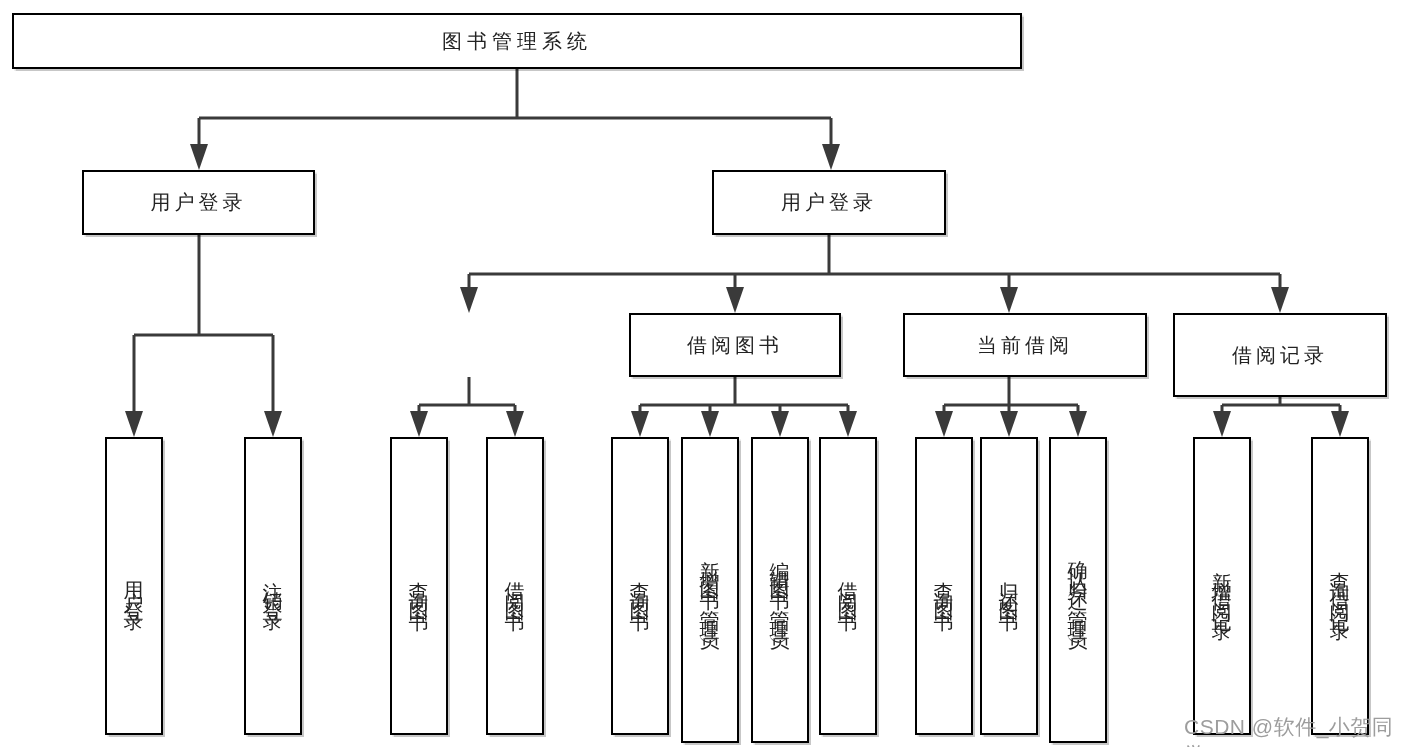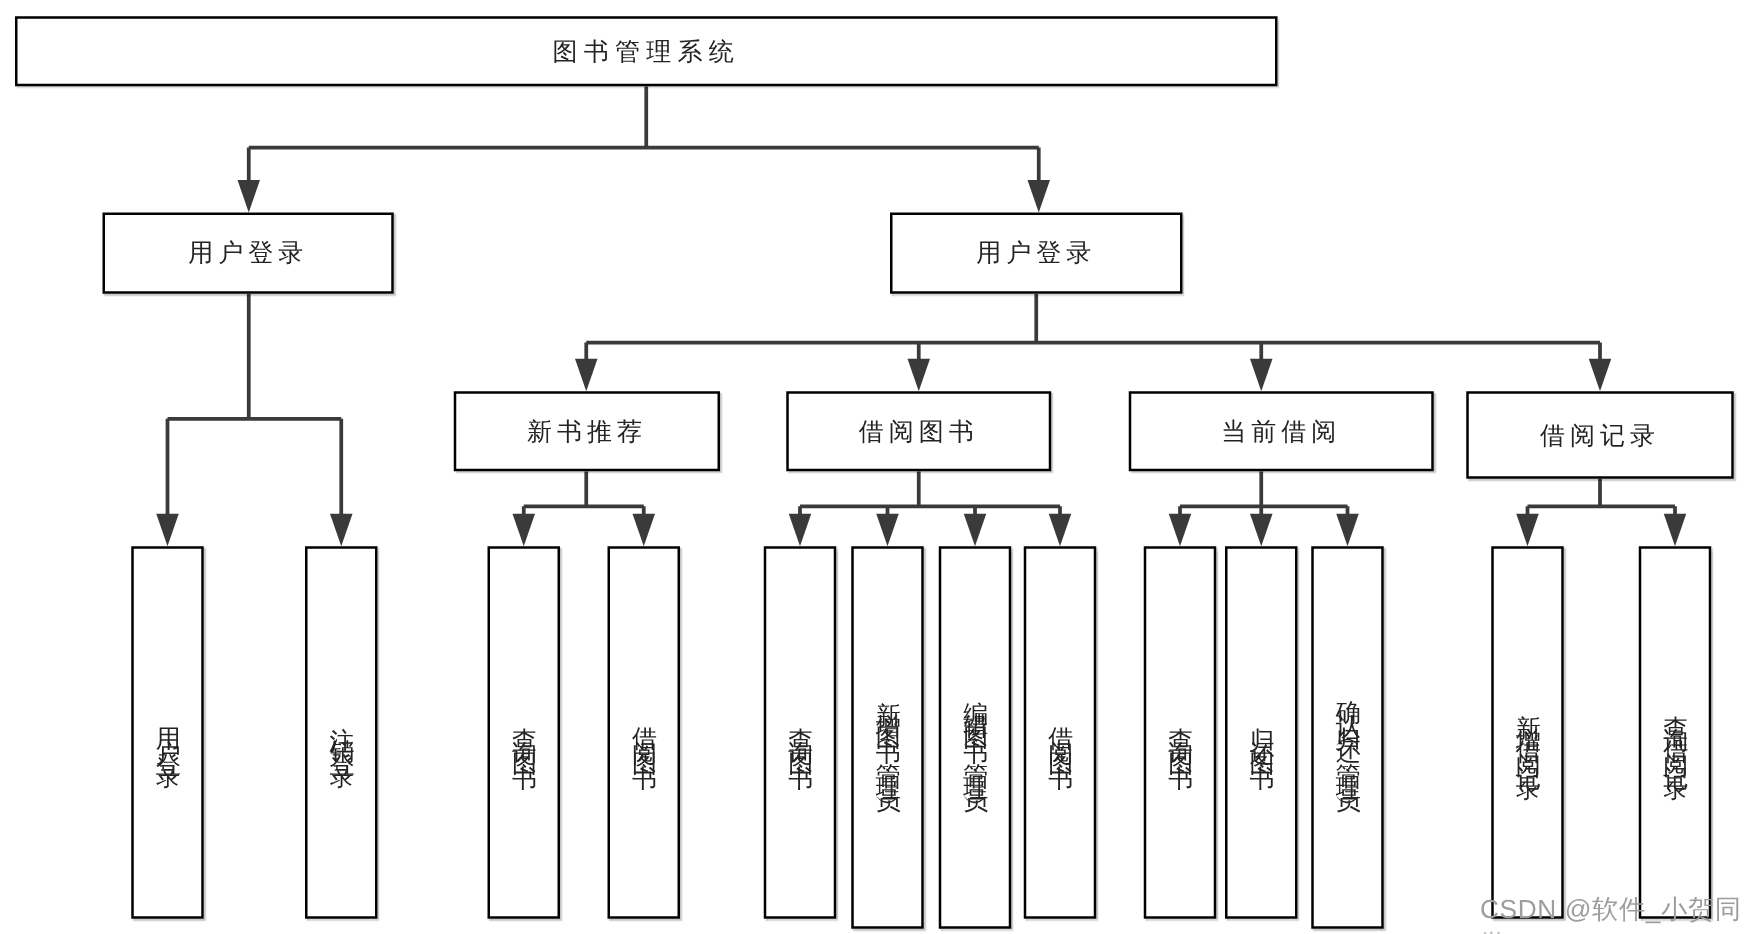--- a/index.html
+++ b/index.html
@@ -73,24 +73,23 @@
       <polygon points="1213,411 1231,411 1222,437"></polygon>
       <polygon points="1331,411 1349,411 1340,437"></polygon>
     </g>
   </svg>
 
   <div class="node title" style="left:12px;top:13px;width:1010px;height:56px">图书管理系统</div>
 
   <div class="node" style="left:82px;top:170px;width:233px;height:65px">用户登录</div>
   <div class="node" style="left:712px;top:170px;width:234px;height:65px">用户登录</div>
 
-  <div class="node" style="left:363px;top:313px;width:213px;height:64px">新书推荐</div>
   <div class="node" style="left:629px;top:313px;width:212px;height:64px">借阅图书</div>
   <div class="node" style="left:903px;top:313px;width:244px;height:64px">当前借阅</div>
-  <div class="node" style="left:1173px;top:313px;width:214px;height:70px">借阅记录</div>
+  <div class="node" style="left:1173px;top:313px;width:214px;height:84px">借阅记录</div>
 
   <div class="node vnode" style="left:105px;top:437px;width:58px;height:298px">用户登录</div>
   <div class="node vnode" style="left:244px;top:437px;width:58px;height:298px">注销登录</div>
 
   <div class="node vnode" style="left:390px;top:437px;width:58px;height:298px">查询图书</div>
   <div class="node vnode" style="left:486px;top:437px;width:58px;height:298px">借阅图书</div>
 
   <div class="node vnode" style="left:611px;top:437px;width:58px;height:298px">查询图书</div>
   <div class="node vnode" style="left:681px;top:437px;width:58px;height:306px">新增图书（管理员）</div>
   <div class="node vnode" style="left:751px;top:437px;width:58px;height:306px">编辑图书（管理员）</div>

